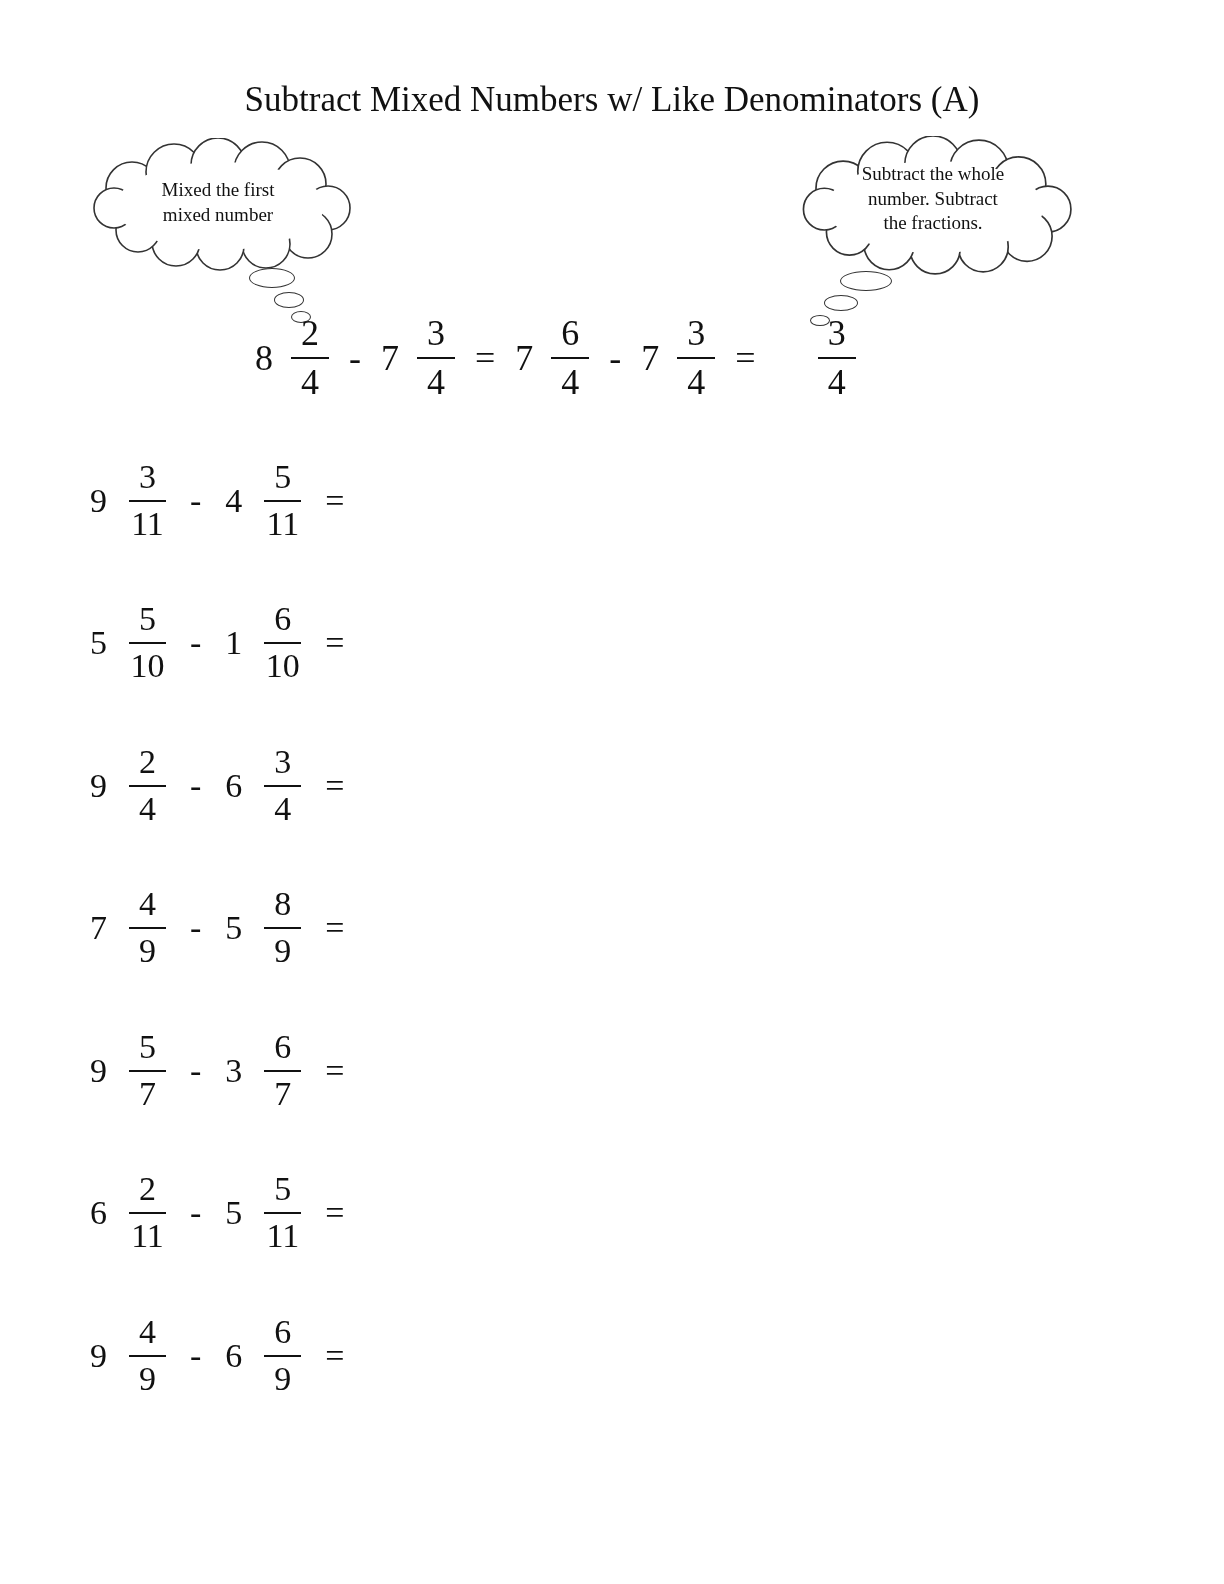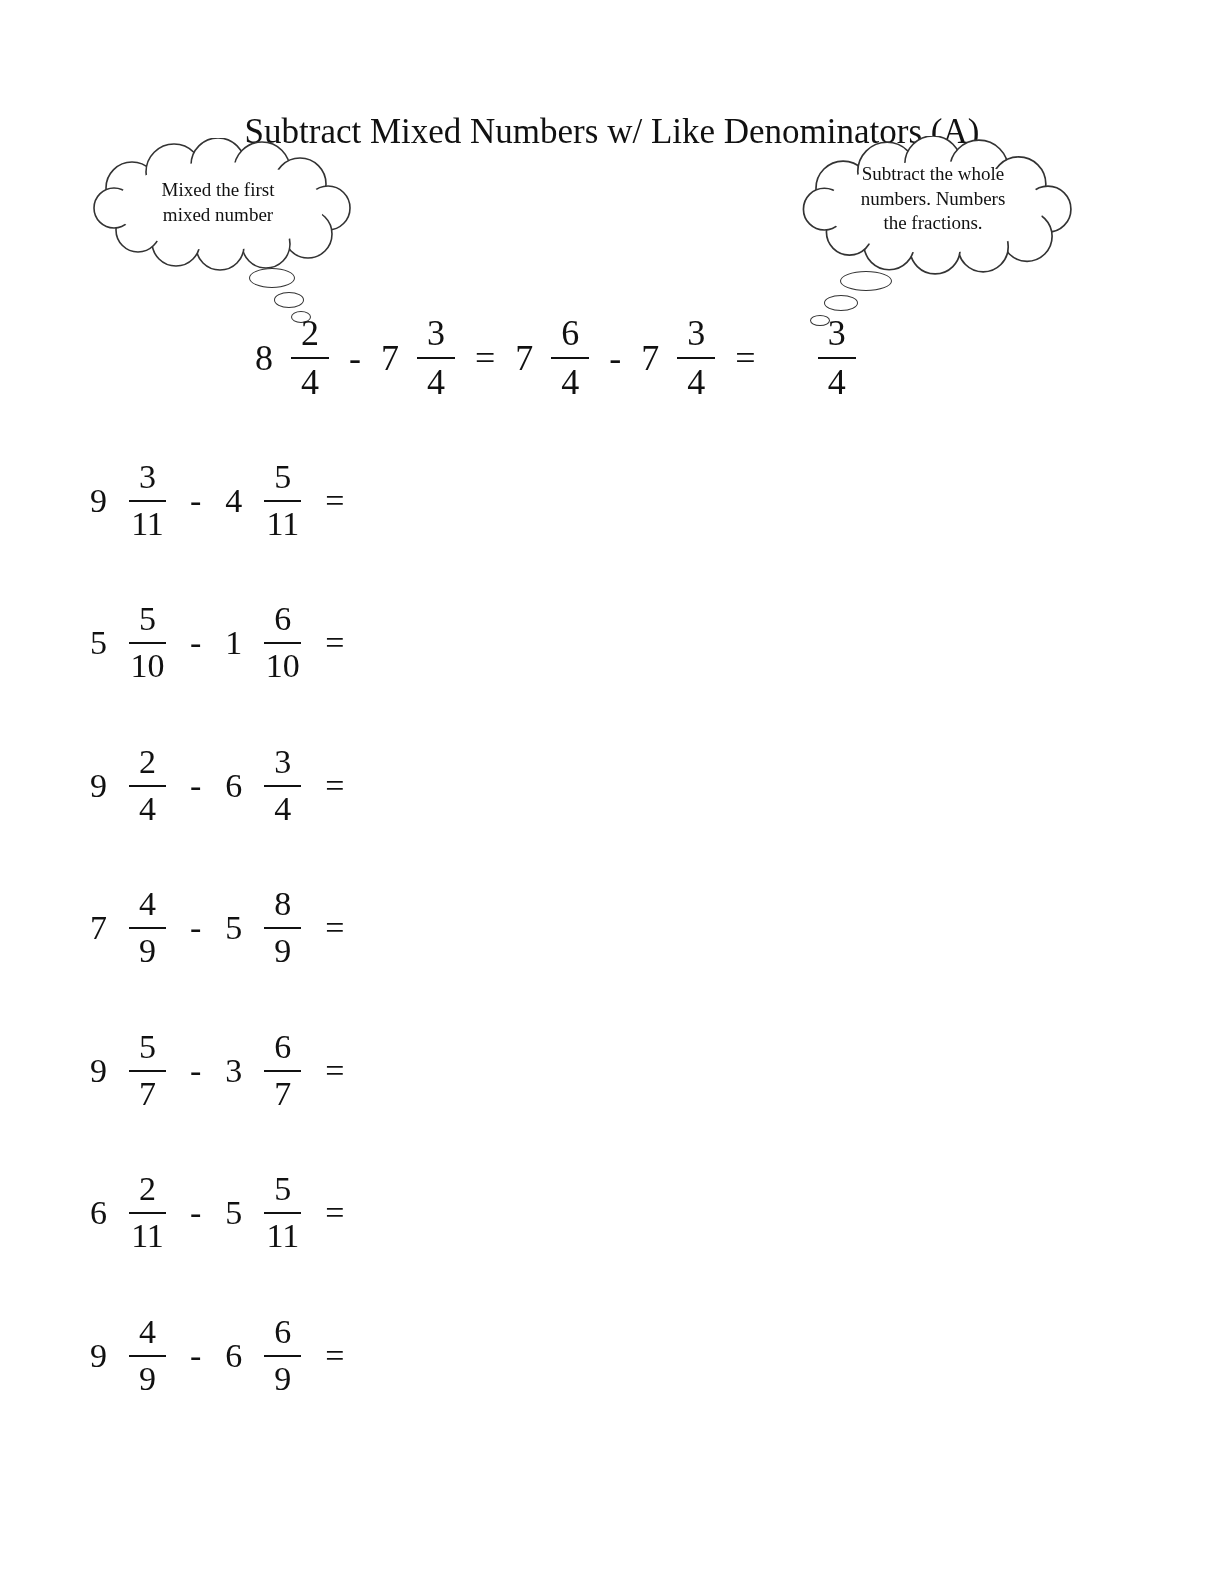--- a/index.html
+++ b/index.html
@@ -2,21 +2,21 @@
 <html><head>
 <meta charset="utf-8">
 <style>
   html,body{margin:0;padding:0;background:#ffffff;}
   .page{
     position:relative;width:1224px;height:1584px;background:#ffffff;
     font-family:"Liberation Serif", serif;color:#111;overflow:hidden;
   }
   .title{
     position:absolute;top:80px;left:0;width:100%;
-    text-align:center;font-size:35px;letter-spacing:0;margin-top:32px;
+    text-align:center;font-size:35px;letter-spacing:0;
   }
   
   .cloud{position:absolute;}
   .cloud svg{position:absolute;left:0;top:0;width:100%;height:100%;}
   .cloud-text{
     position:absolute;left:0;width:100%;text-align:center;
     font-size:19px;line-height:1.3;z-index:2;
   }
   .cloud-left{left:82px;top:138px;width:272px;height:134px;}
   .cloud-left .cloud-text{top:40px;}
@@ -88,21 +88,21 @@
           <circle cx="184" cy="106" r="24"></circle>
         <circle cx="138" cy="108" r="24"></circle>
           <circle cx="94" cy="104" r="24"></circle>
         <circle cx="56" cy="92" r="22"></circle>
           <circle cx="32" cy="70" r="20"></circle>
       </g>
       <ellipse cx="138" cy="68" rx="104" ry="44" fill="#ffffff" stroke="none"></ellipse>
     </svg>
     <div class="cloud-text">
       <div>Subtract the whole</div>
-      <div>numbers. Numbers</div>
+      <div>number. Subtract</div>
       <div>the fractions.</div>
     </div>
   </div>
 
   <div class="bubble" style="left:840px;top:271px;width:50px;height:18px;"></div>
   <div class="bubble" style="left:824px;top:295px;width:32px;height:14px;"></div>
   <div class="bubble" style="left:810px;top:315px;width:18px;height:9px;"></div>
 
   <div class="math-row example-row">
     <span class="whole">8</span>

